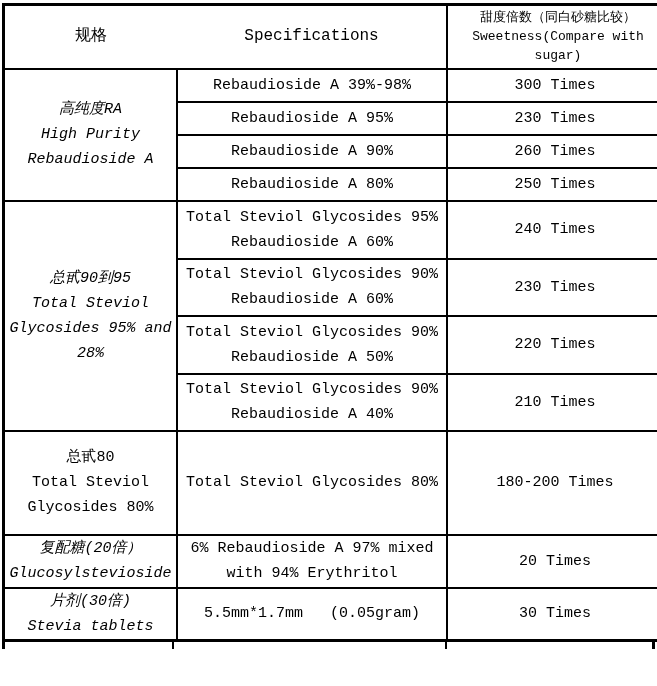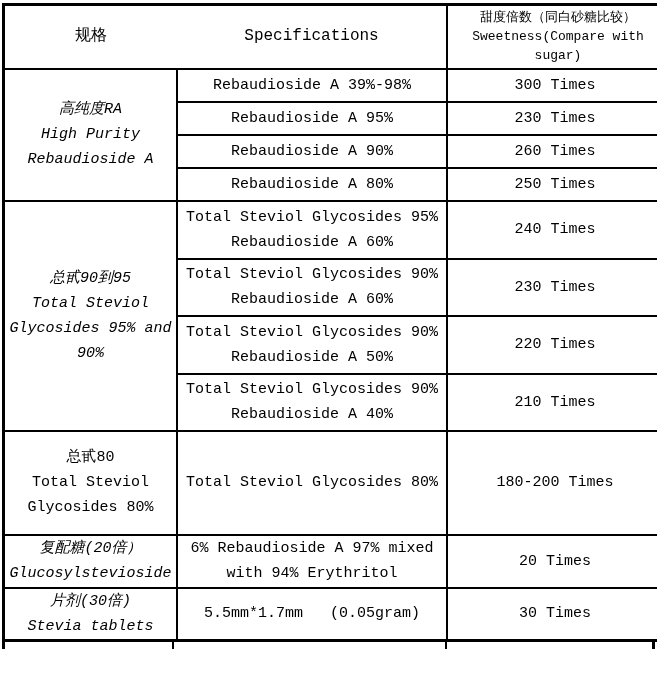--- a/index.html
+++ b/index.html
@@ -119,21 +119,21 @@
     </tr>
     <tr class="h35">
       <td>Rebaudioside A 80%</td>
       <td class="times-low">250 Times</td>
     </tr>
 
     <tr class="h60">
       <td class="group-label" rowspan="4">总甙90到95
 Total Steviol
 Glycosides 95% and
-90%</td>
+28%</td>
       <td>Total Steviol Glycosides 95%
 Rebaudioside A 60%</td>
       <td class="times-low">240 Times</td>
     </tr>
     <tr class="h59">
       <td>Total Steviol Glycosides 90%
 Rebaudioside A 60%</td>
       <td class="times-low">230 Times</td>
     </tr>
     <tr class="h60">

